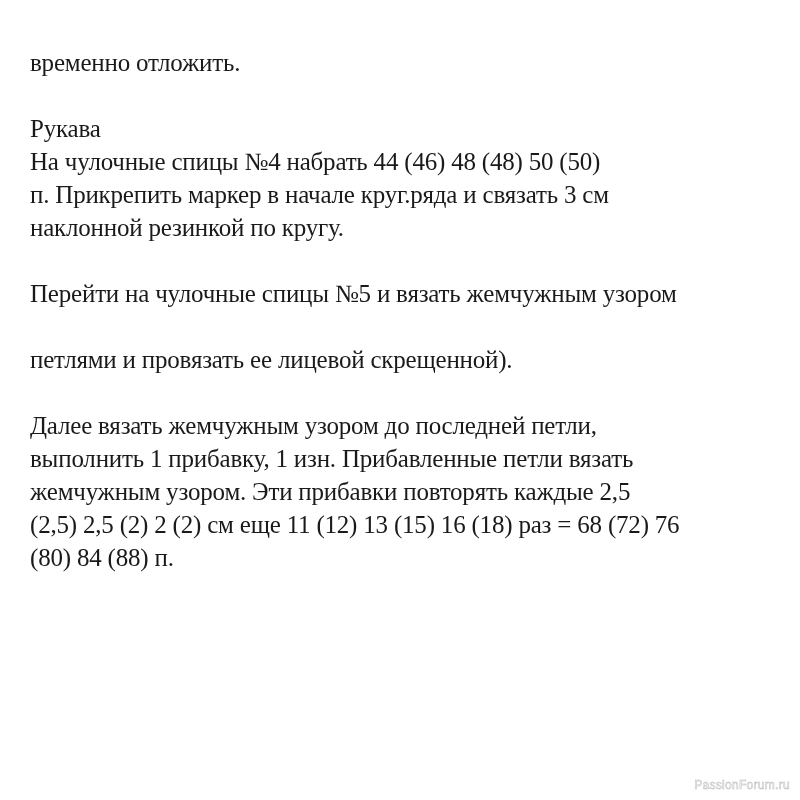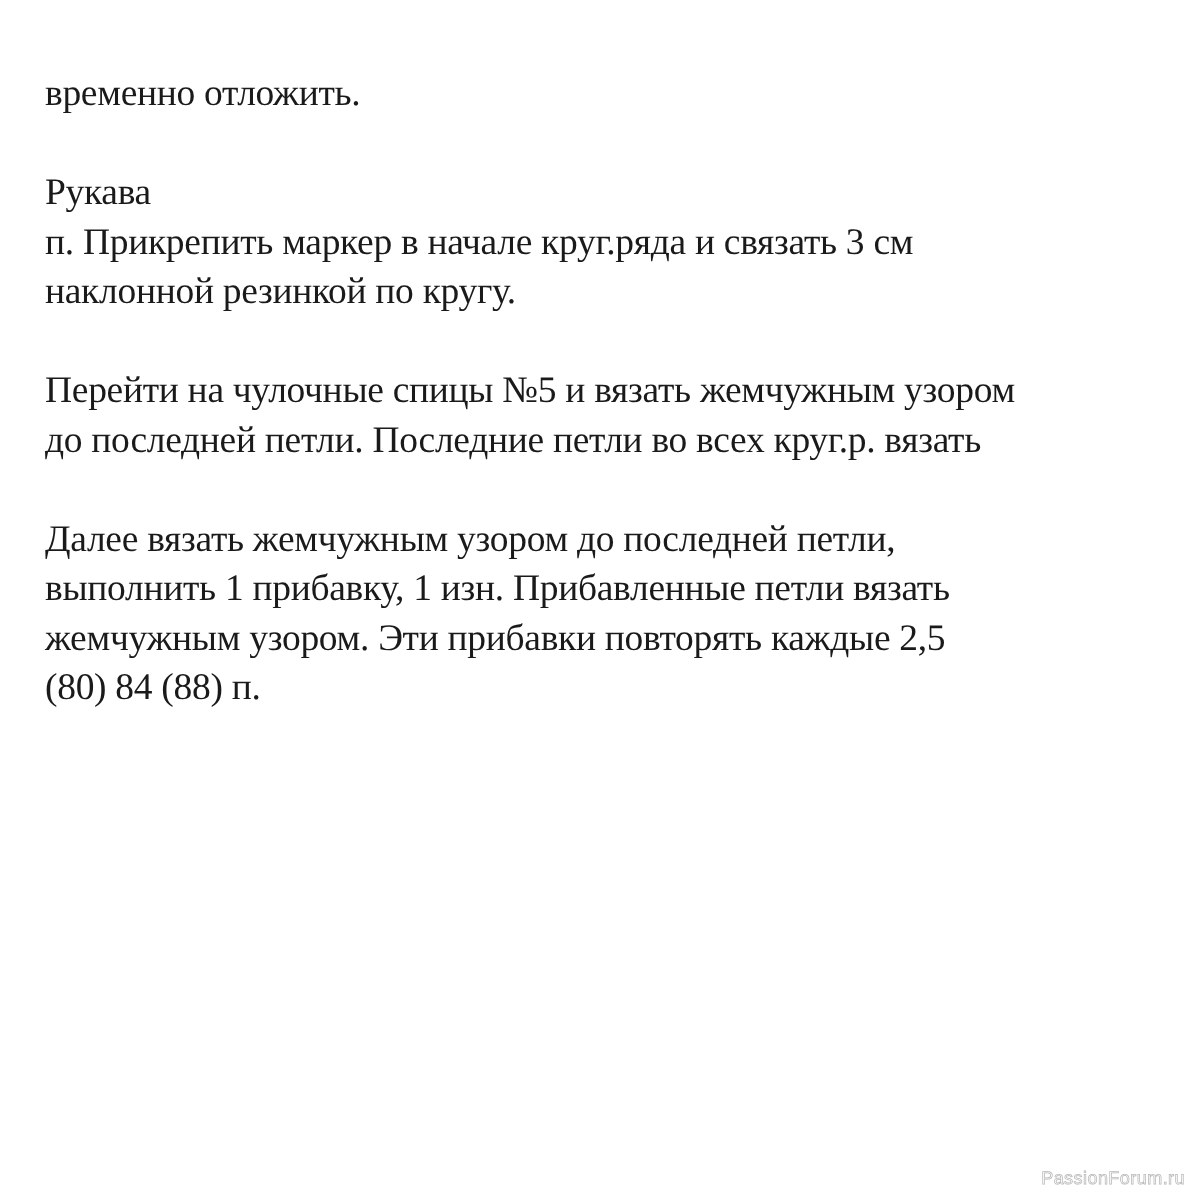--- a/index.html
+++ b/index.html
@@ -50,34 +50,36 @@
 <body>
 
 <div class="page">
 
   <p class="para">
     <span class="line">временно отложить.</span>
   </p>
 
   <p class="para">
     <span class="heading">Рукава</span>
+    <span class="line">На чулочные спицы №4 набрать 44 (46) 48 (48) 50 (50)</span>
     <span class="line">п. Прикрепить маркер в начале круг.ряда и связать 3 см</span>
     <span class="line">наклонной резинкой по кругу.</span>
   </p>
 
   <p class="para">
     <span class="line">Перейти на чулочные спицы №5 и вязать жемчужным узором</span>
-    <span class="line">до последней петли. Последние петли во всех круг.р. вязать</span>
   </p>
 
   <p class="para">
+    <span class="line">петлями и провязать ее лицевой скрещенной).</span>
   </p>
 
   <p class="para">
     <span class="line">Далее вязать жемчужным узором до последней петли,</span>
     <span class="line">выполнить 1 прибавку, 1 изн. Прибавленные петли вязать</span>
     <span class="line">жемчужным узором. Эти прибавки повторять каждые 2,5</span>
+    <span class="line">(2,5) 2,5 (2) 2 (2) см еще 11 (12) 13 (15) 16 (18) раз = 68 (72) 76</span>
     <span class="line">(80) 84 (88) п.</span>
   </p>
 
 </div>
 
 <div class="watermark">PassionForum.ru</div>
 
 </body></html>

